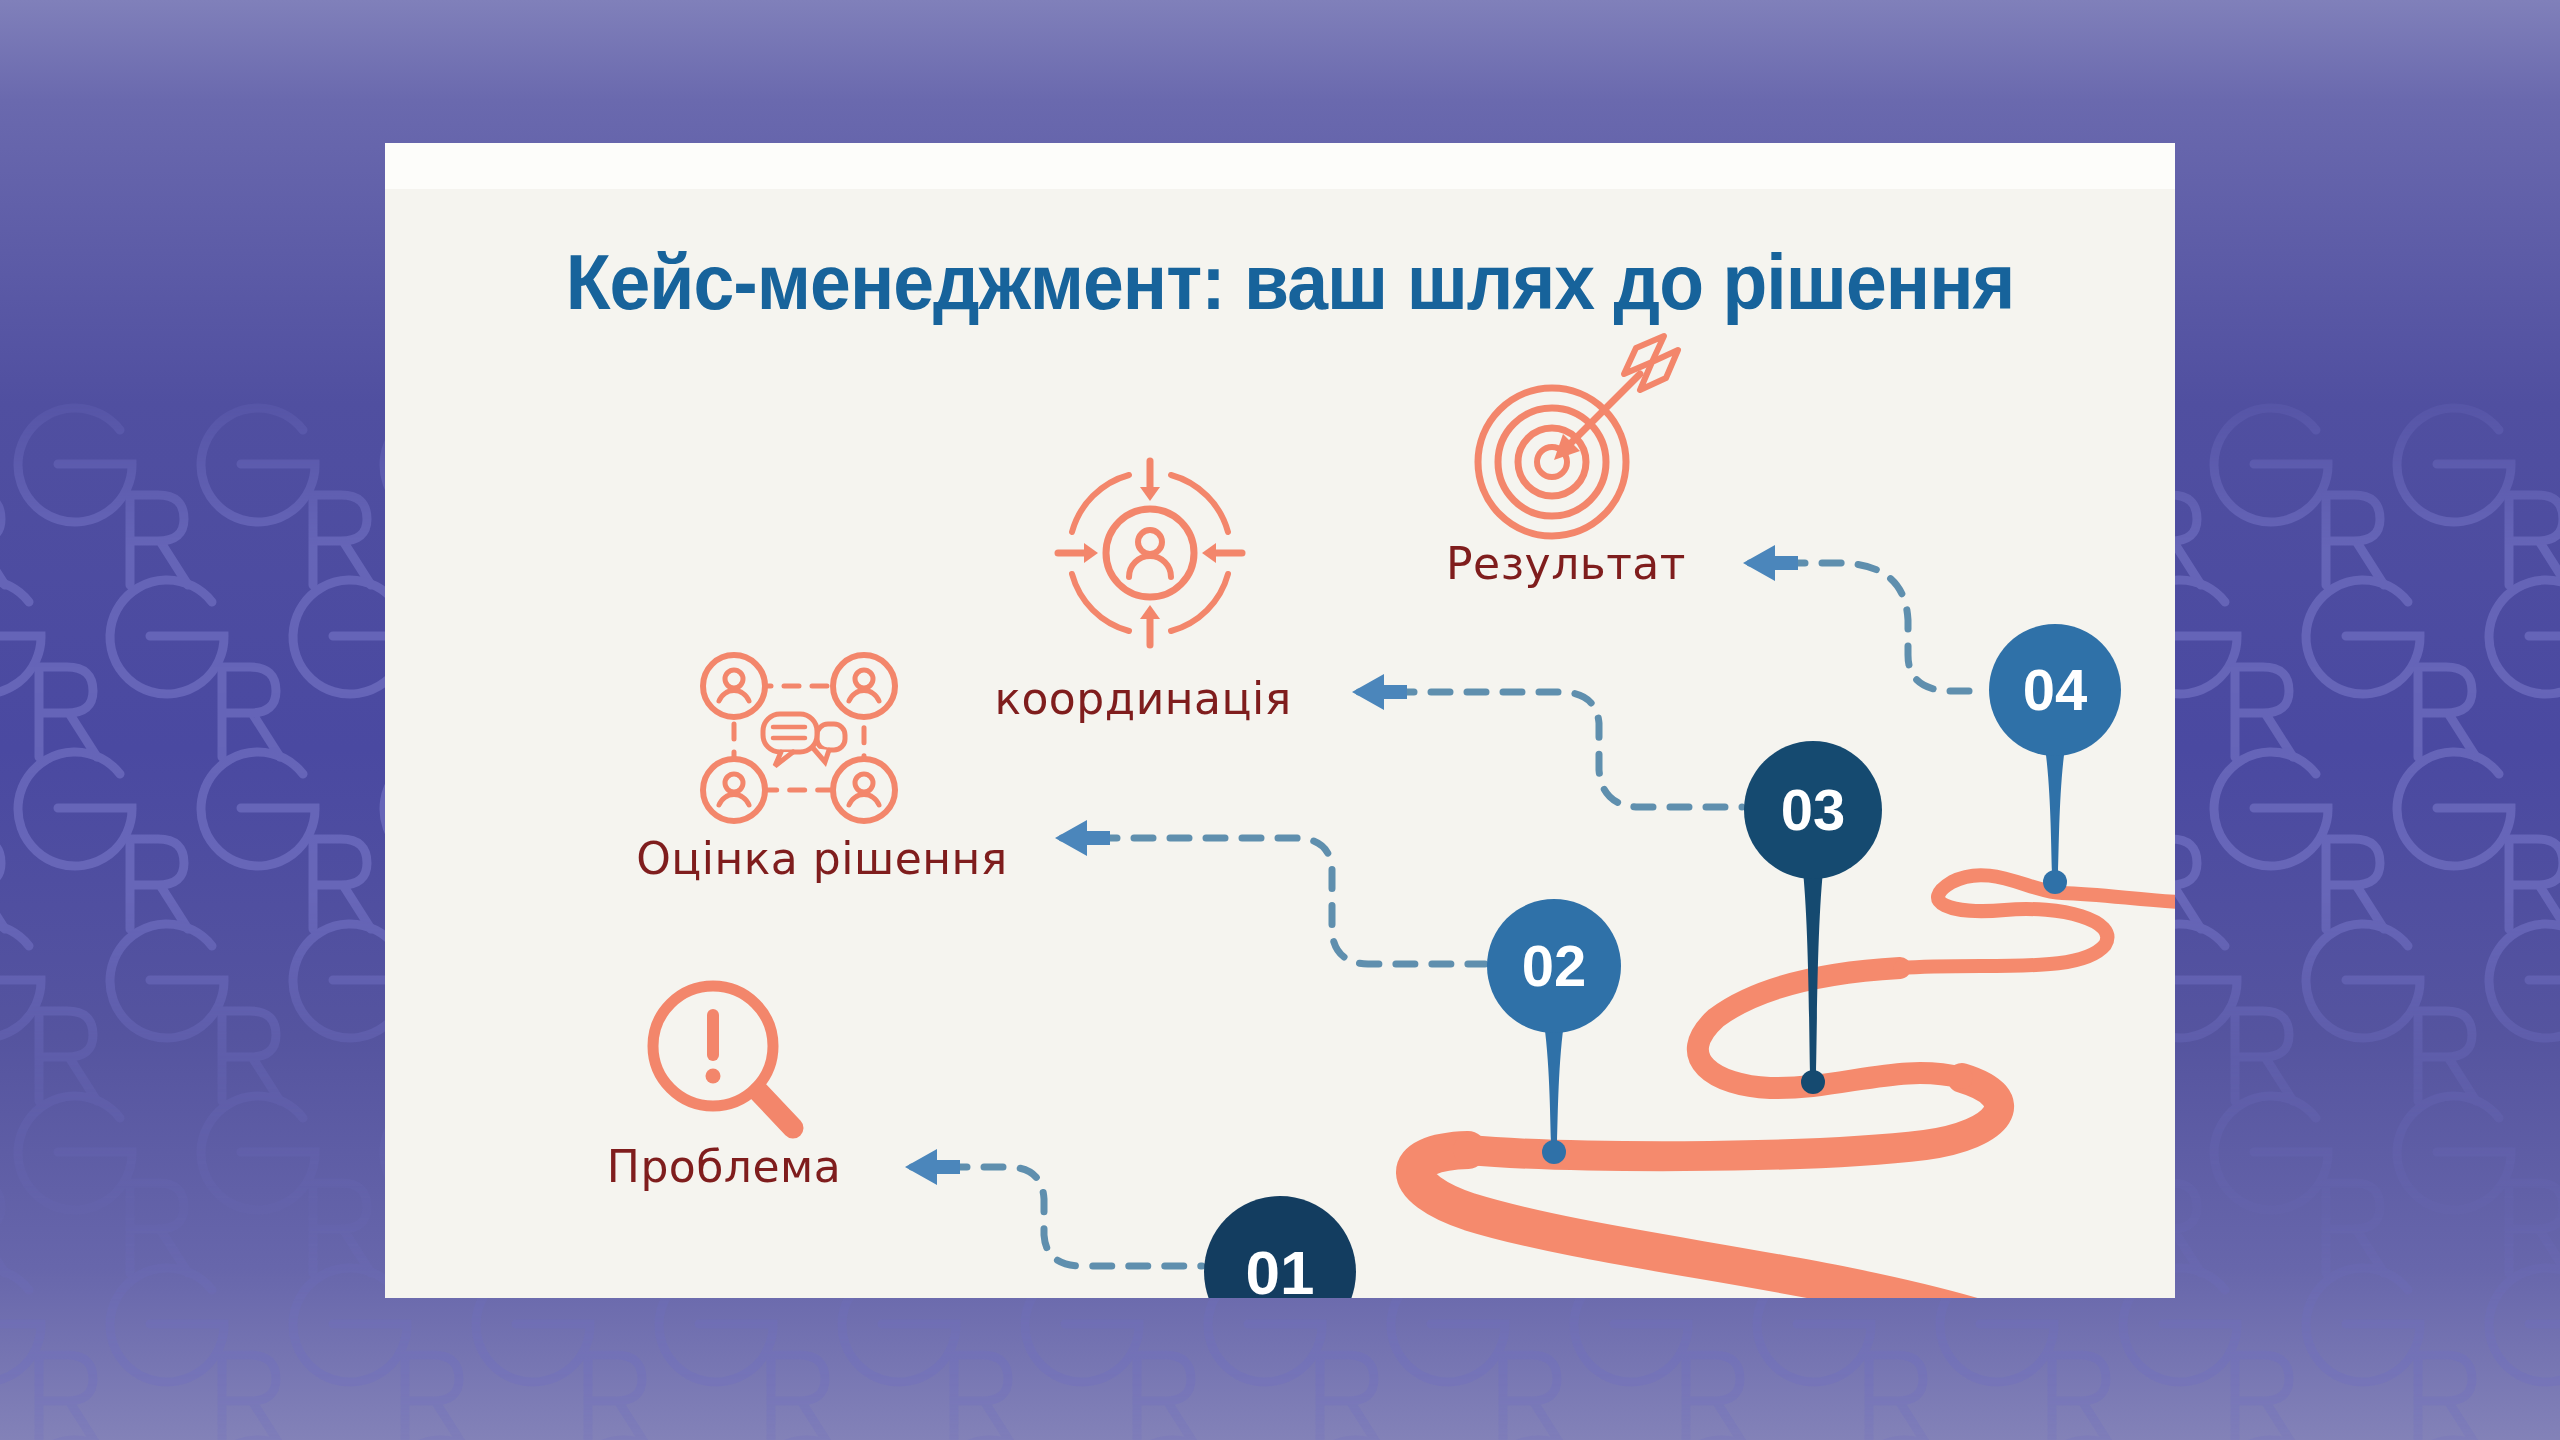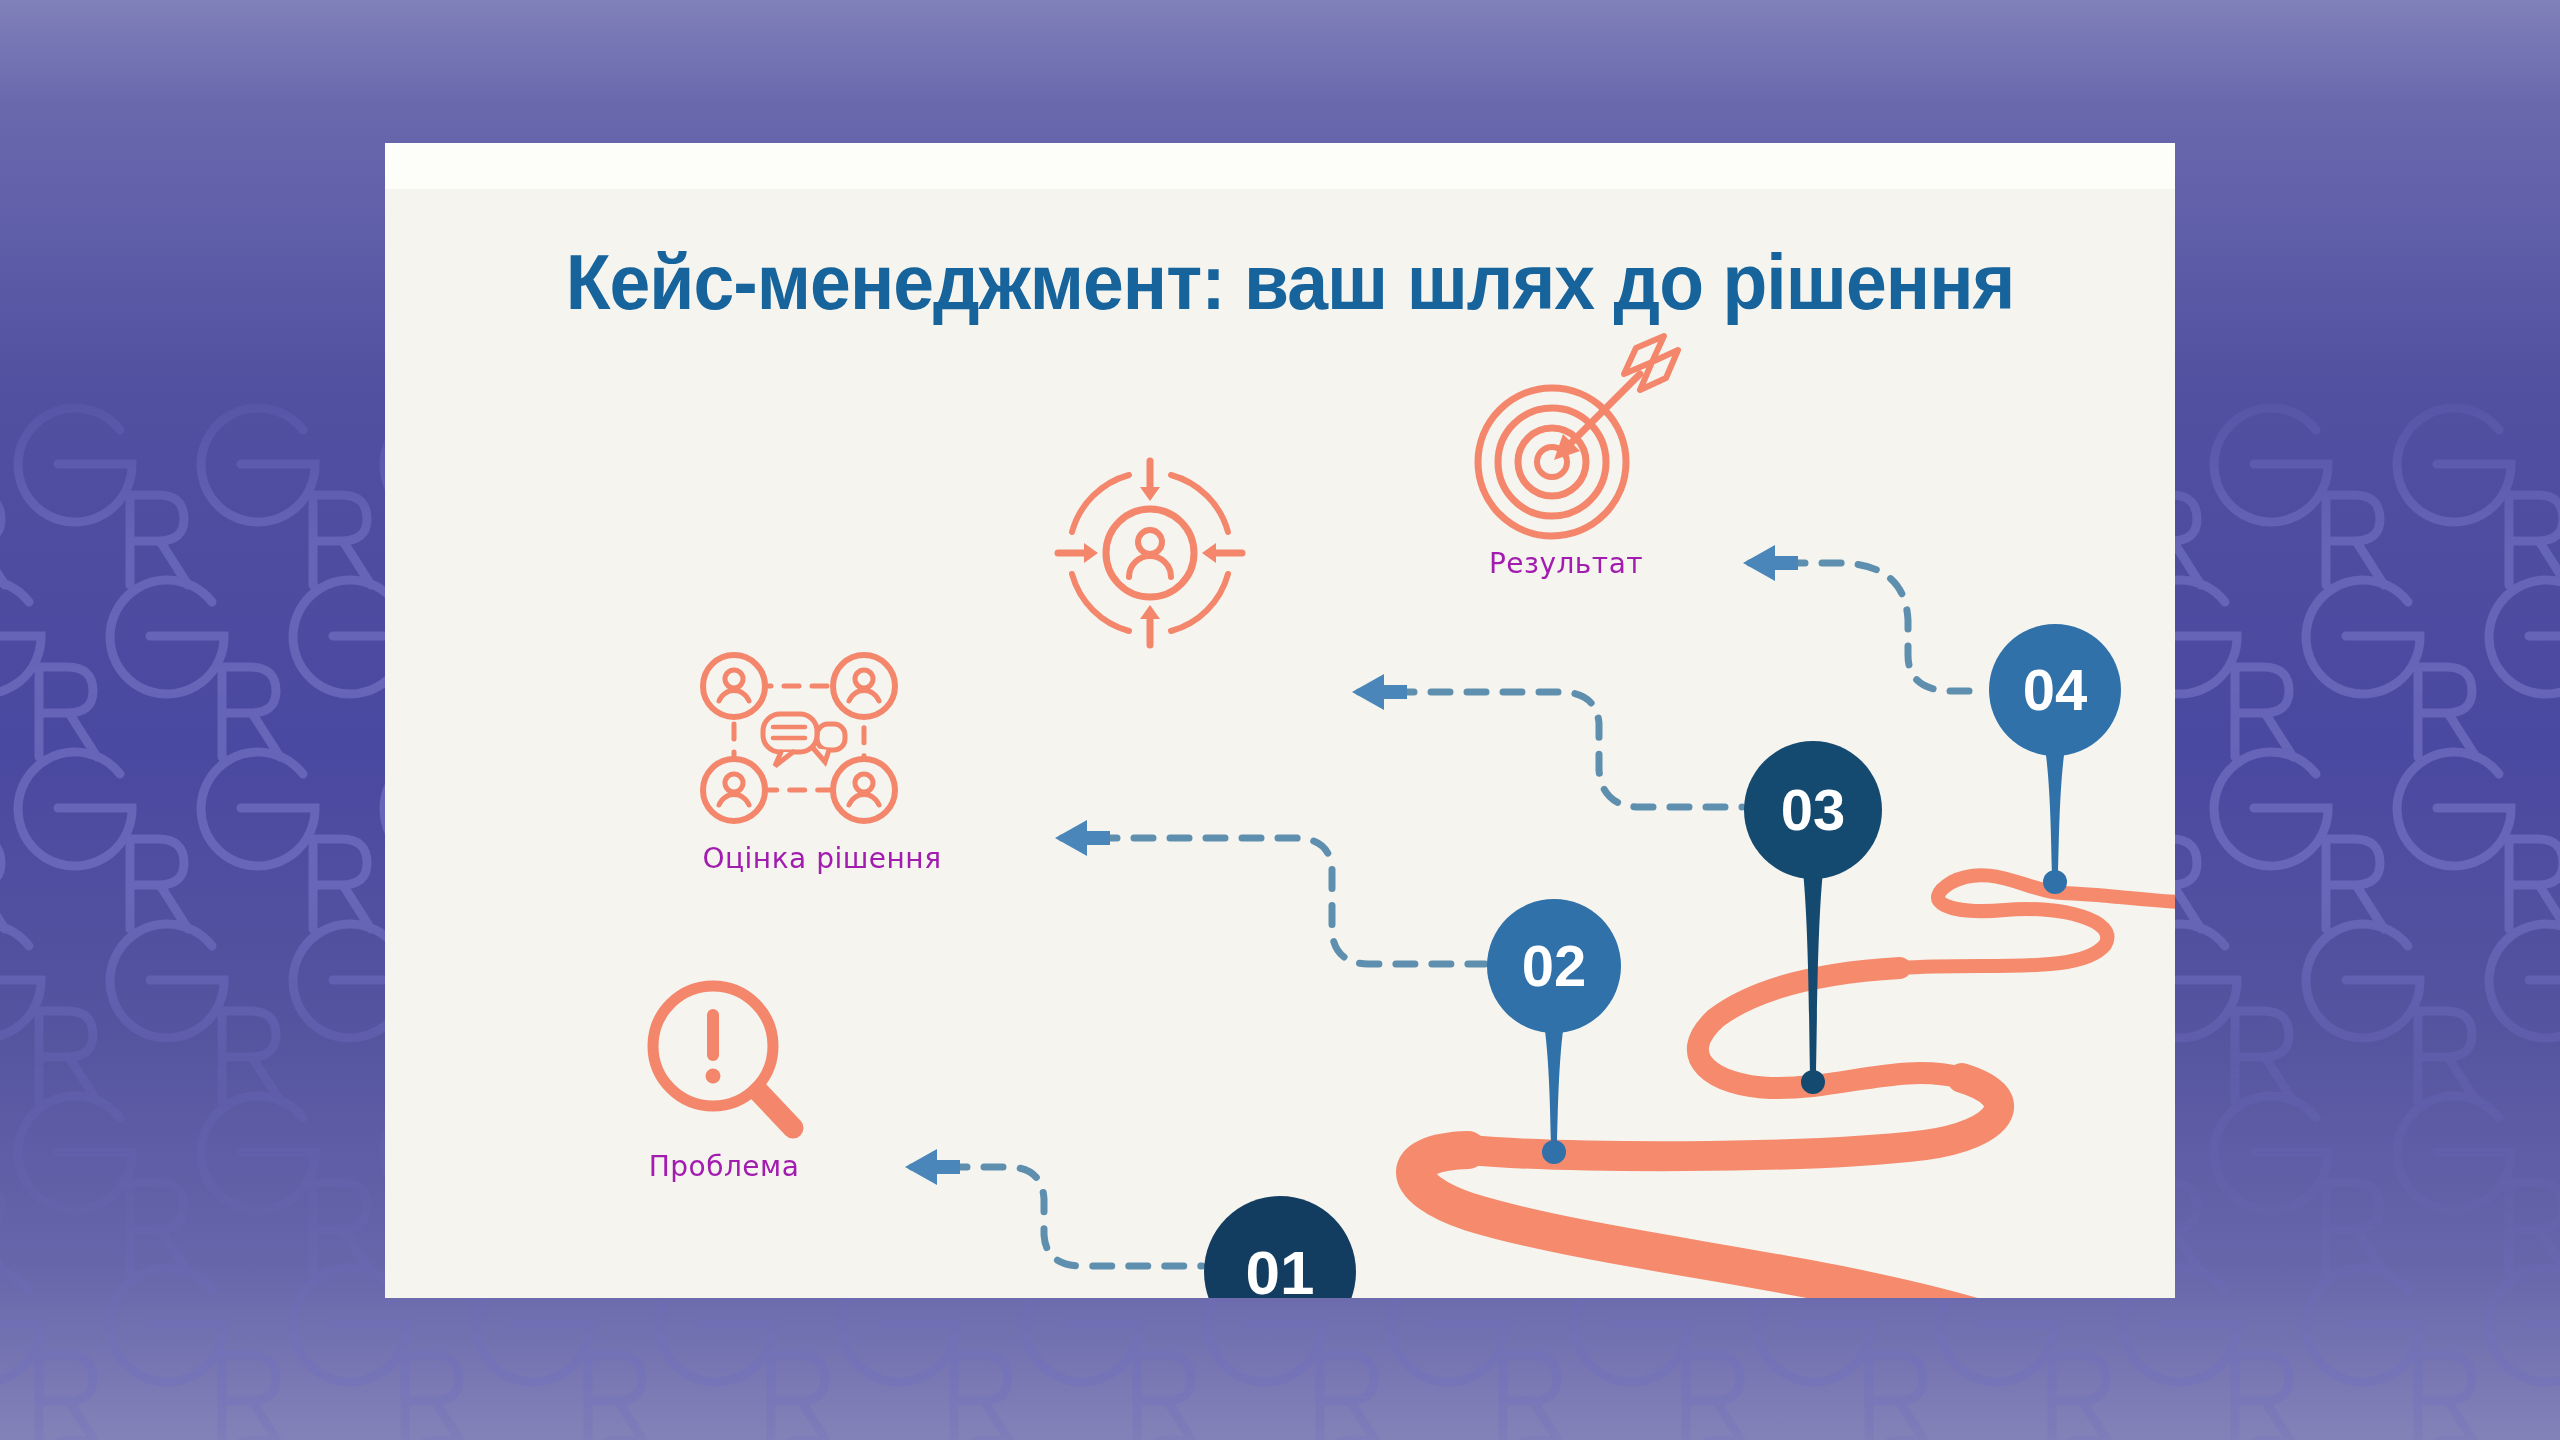--- a/index.html
+++ b/index.html
@@ -11,22 +11,22 @@
             mask-image:linear-gradient(180deg,rgba(0,0,0,0) 0%,rgba(0,0,0,0) 24%,rgba(0,0,0,.85) 38%,rgba(0,0,0,.9) 62%,rgba(0,0,0,.35) 74%,rgba(0,0,0,.12) 84%,rgba(0,0,0,.45) 95%,rgba(0,0,0,.25) 100%);}
   .slide{position:absolute;left:385px;top:143px;width:1790px;height:1155px;
          background:#f5f4ef;overflow:hidden;}
   .slide-topband{position:absolute;left:0;top:0;width:100%;height:46px;background:#fdfdfa;}
   .art{position:absolute;left:0;top:0;width:1790px;height:1155px;}
   .slide-title{position:absolute;left:905px;top:100px;transform:translateX(-50%) scaleX(.94);
          transform-origin:center top;white-space:nowrap;
          font-family:"Liberation Sans",sans-serif;font-weight:bold;font-size:78px;
          letter-spacing:-1px;line-height:1;color:#17639b;}
   .step-label{position:absolute;transform:translate(-50%,-50%);text-align:center;
-         font-family:"DejaVu Sans",sans-serif;font-size:28px;line-height:1.27;
-         color:#a21caf;letter-spacing:.5px;white-space:nowrap;}
+         font-family:"DejaVu Sans",sans-serif;font-size:44px;line-height:1.27;
+         color:#7f1d1d;letter-spacing:.5px;white-space:nowrap;}
 </style>
 </head>
 <body>
 
 <div class="stage">
 
   <svg class="watermark" viewBox="0 0 2560 1440" xmlns="http://www.w3.org/2000/svg">
     <defs>
       <g id="gr-tile" fill="none" stroke-width="9" stroke-linecap="round" stroke="#6f6ec0">
         <path d="M 112 32 A 57 57 0 1 0 124 66 L 50 66"></path>
@@ -281,19 +281,20 @@
 
     <div class="step-label" style="left:339px;top:1024px;">
       <div>Проблема</div>
     </div>
 
     <div class="step-label" style="left:437px;top:716px;">
       <div>Оцінка рішення</div>
     </div>
 
     <div class="step-label" style="left:758px;top:556px;">
+      <div>координація</div>
     </div>
 
     <div class="step-label" style="left:1181px;top:421px;">
       <div>Результат</div>
     </div>
   </div>
 </div>
 
 </body></html>

